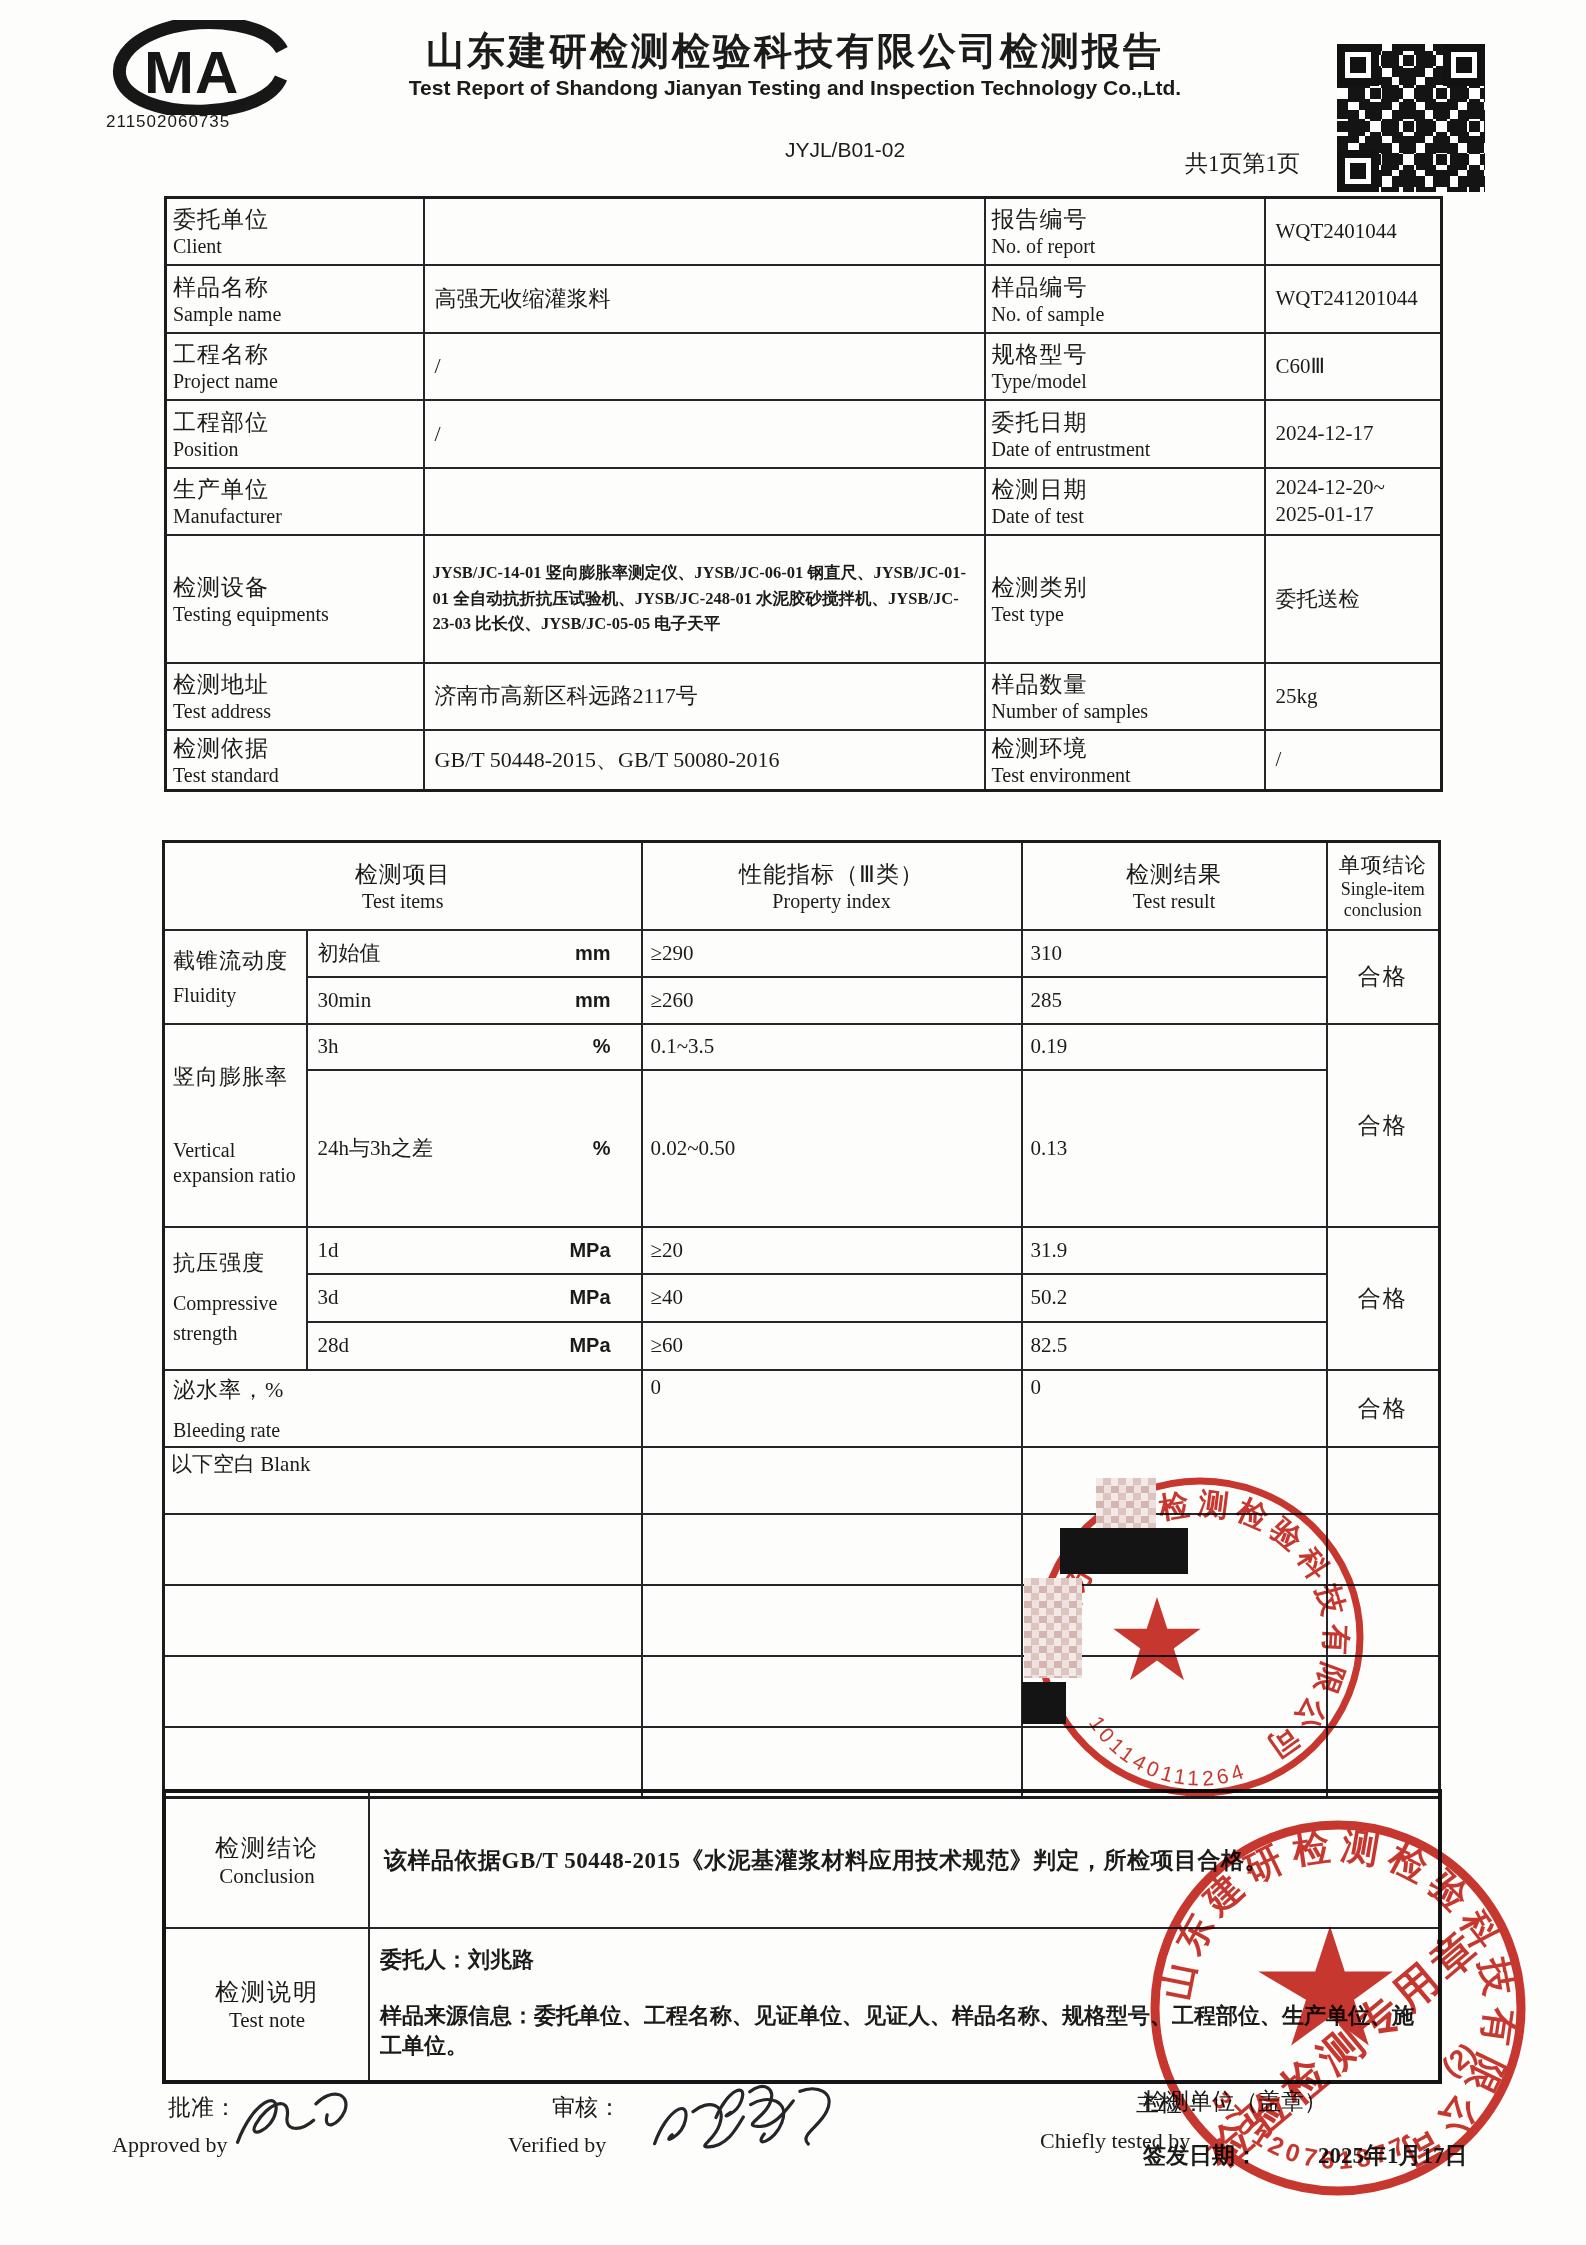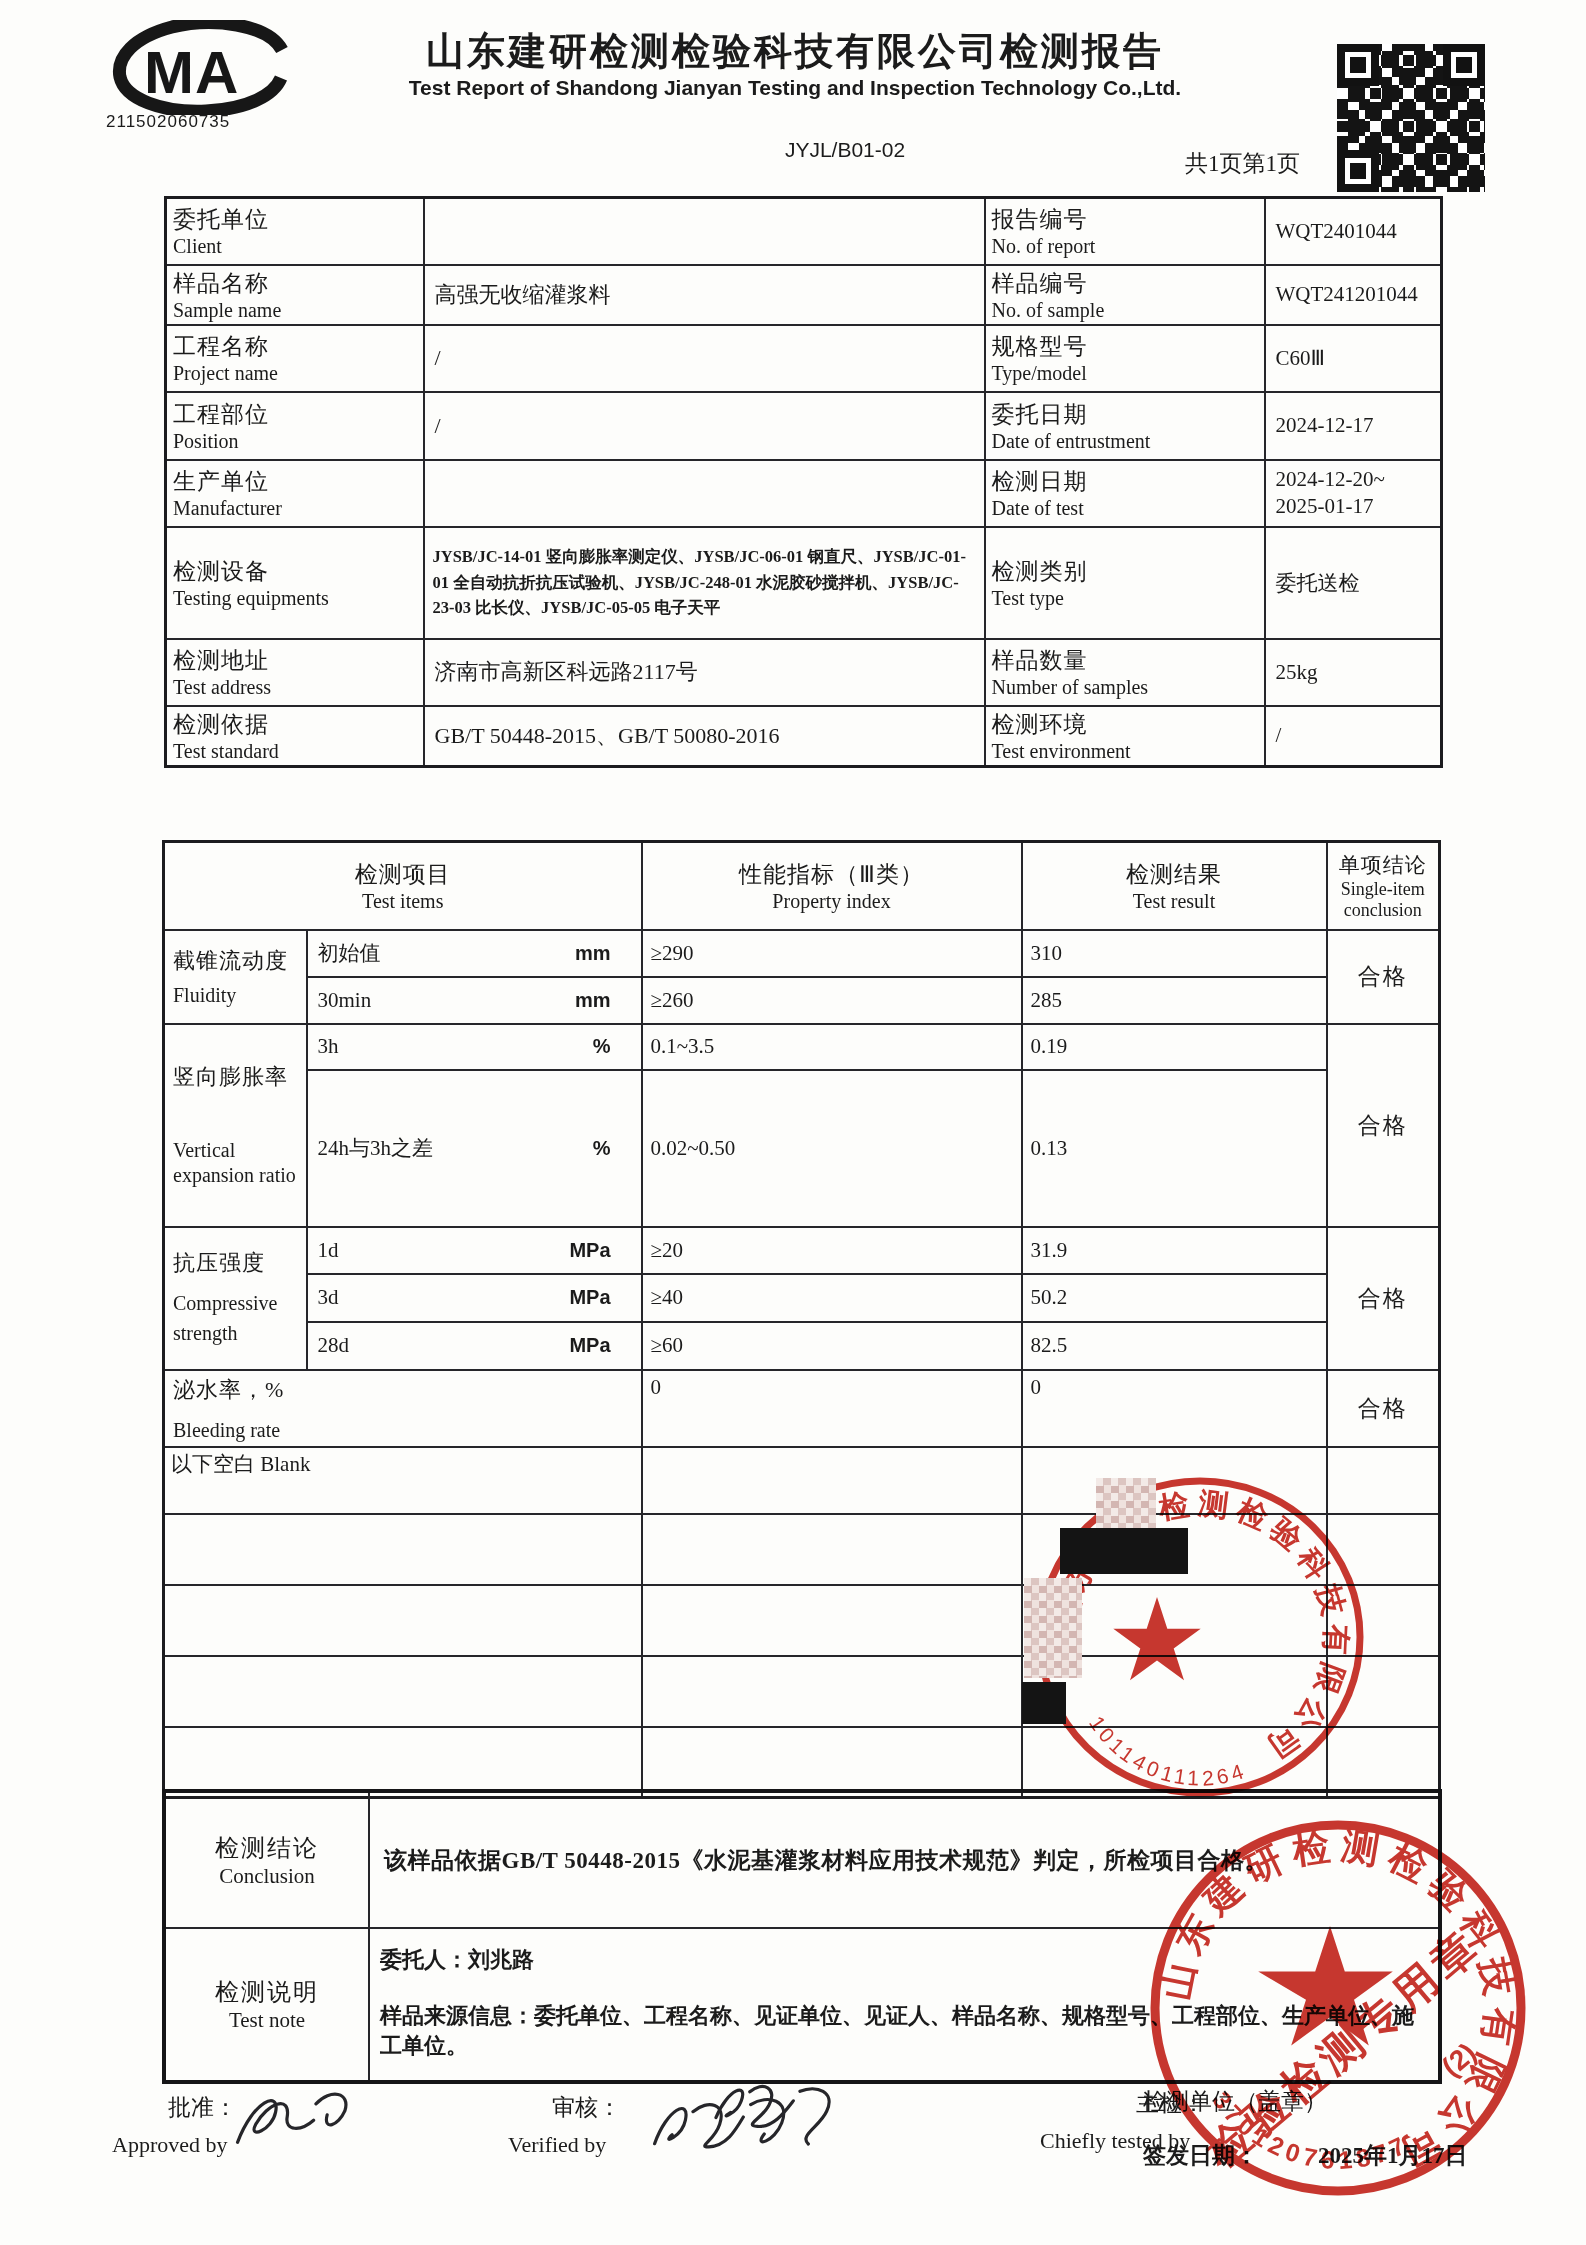--- a/index.html
+++ b/index.html
@@ -117,21 +117,21 @@
           </td>
       <td class="val"></td>
       <td>
             <div class="labwrap">
               <div class="zh">报告编号</div>
               <div class="en">No. of report</div>
             </div>
           </td>
       <td class="val rv">WQT2401044</td>
     </tr>
-    <tr style="height:60px">
+    <tr style="height:68px">
       <td>
             <div class="labwrap">
               <div class="zh">样品名称</div>
               <div class="en">Sample name</div>
             </div>
           </td>
       <td class="val">高强无收缩灌浆料</td>
       <td>
             <div class="labwrap">
               <div class="zh">样品编号</div>
@@ -182,21 +182,21 @@
       <td class="val"></td>
       <td>
             <div class="labwrap">
               <div class="zh">检测日期</div>
               <div class="en">Date of test</div>
             </div>
           </td>
       <td class="val rv pre">2024-12-20~
 2025-01-17</td>
     </tr>
-    <tr style="height:112px">
+    <tr style="height:128px">
       <td>
             <div class="labwrap">
               <div class="zh">检测设备</div>
               <div class="en">Testing equipments</div>
             </div>
           </td>
       <td class="small-eq">JYSB/JC-14-01 竖向膨胀率测定仪、JYSB/JC-06-01 钢直尺、JYSB/JC-01-01 全自动抗折抗压试验机、JYSB/JC-248-01 水泥胶砂搅拌机、JYSB/JC-23-03 比长仪、JYSB/JC-05-05 电子天平</td>
       <td>
             <div class="labwrap">
               <div class="zh">检测类别</div>

